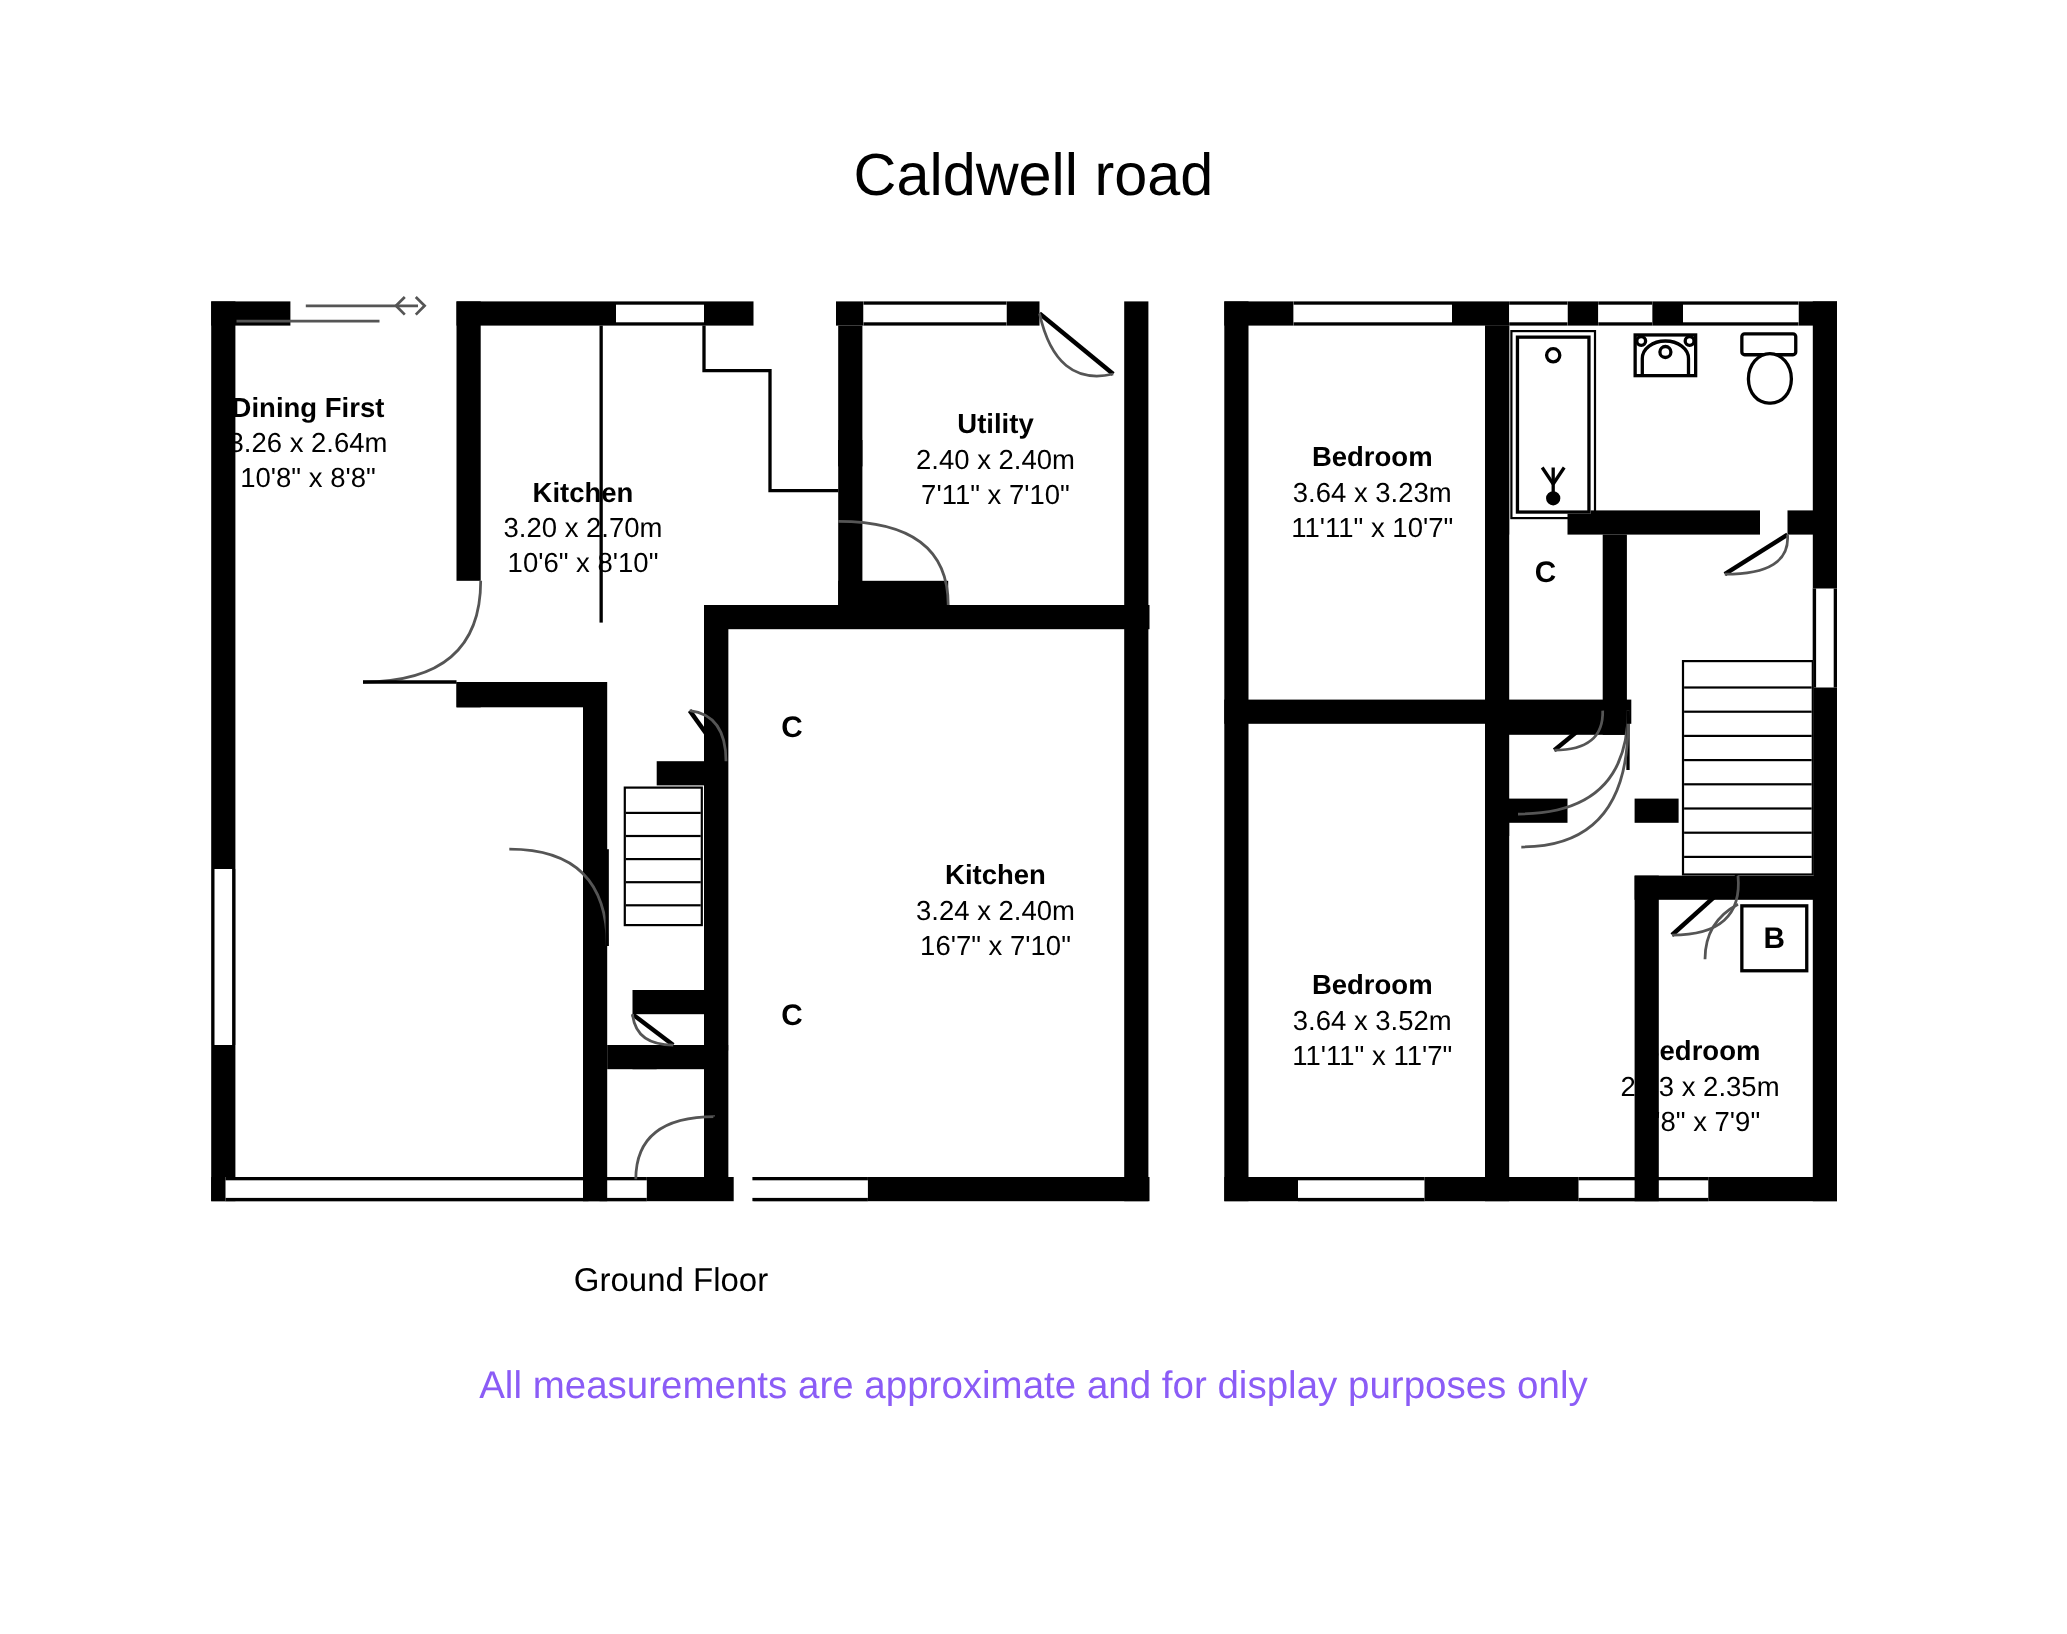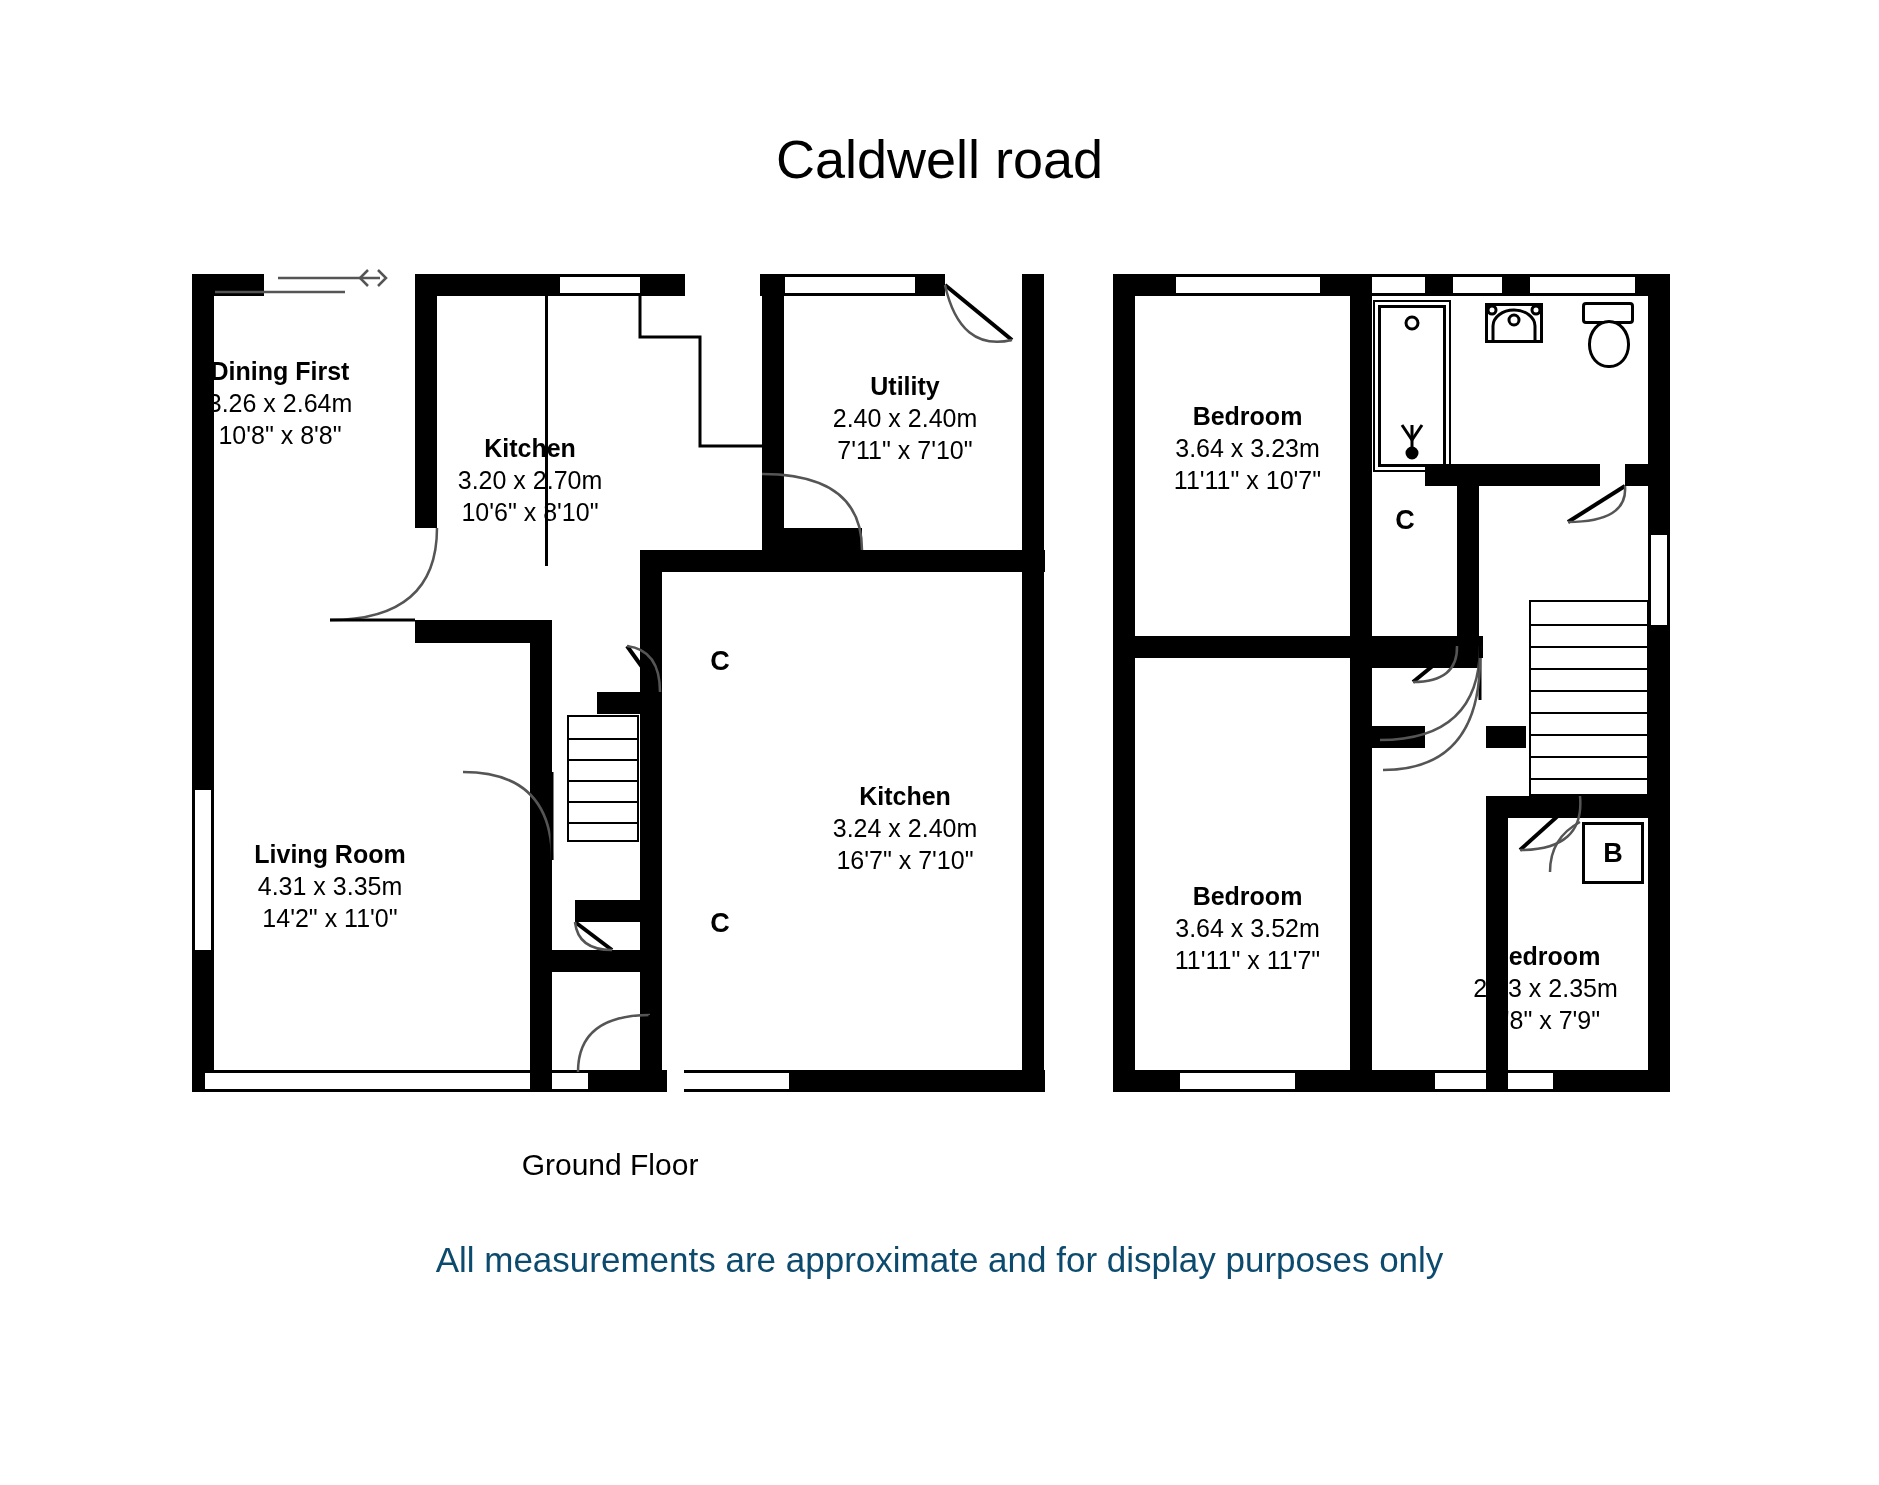--- a/index.html
+++ b/index.html
@@ -44,21 +44,21 @@
   #caption-first  { left: 1040px; top: 1148px; width: 560px; }
 
   .disclaimer {
     position: absolute;
     left: 0;
     top: 1240px;
     width: 1879px;
     text-align: center;
     font-size: 35px;
     font-weight: 400;
-    color: #0c4a6e;
+    color: #8b5cf6;
   }
   .watermark {
     position: absolute;
     left: 0;
     top: 1218px;
     width: 1879px;
     text-align: center;
     font-size: 16px;
     color: #f2f2f2;
     letter-spacing: 2px;
@@ -241,25 +241,20 @@
       <span class="rl-dim">3.20 x 2.70m</span>
       <span class="rl-dim">10'6" x 8'10"</span>
     </div>
 
     <div class="room-label" style="left:790px; top:370px; width:230px;">
       <span class="rl-name">Utility</span>
       <span class="rl-dim">2.40 x 2.40m</span>
       <span class="rl-dim">7'11" x 7'10"</span>
     </div>
 
-    <div class="room-label" style="left:205px; top:838px; width:250px;">
-      <span class="rl-name">Living Room</span>
-      <span class="rl-dim">4.31 x 3.35m</span>
-      <span class="rl-dim">14'2" x 11'0"</span>
-    </div>
 
     <div class="room-label" style="left:790px; top:780px; width:230px;">
       <span class="rl-name">Kitchen</span>
       <span class="rl-dim">3.24 x 2.40m</span>
       <span class="rl-dim">16'7" x 7'10"</span>
     </div>
 
     <div class="tag" style="left:700px; top:646px; width:40px;">C</div>
     <div class="tag" style="left:700px; top:908px; width:40px;">C</div>
 

